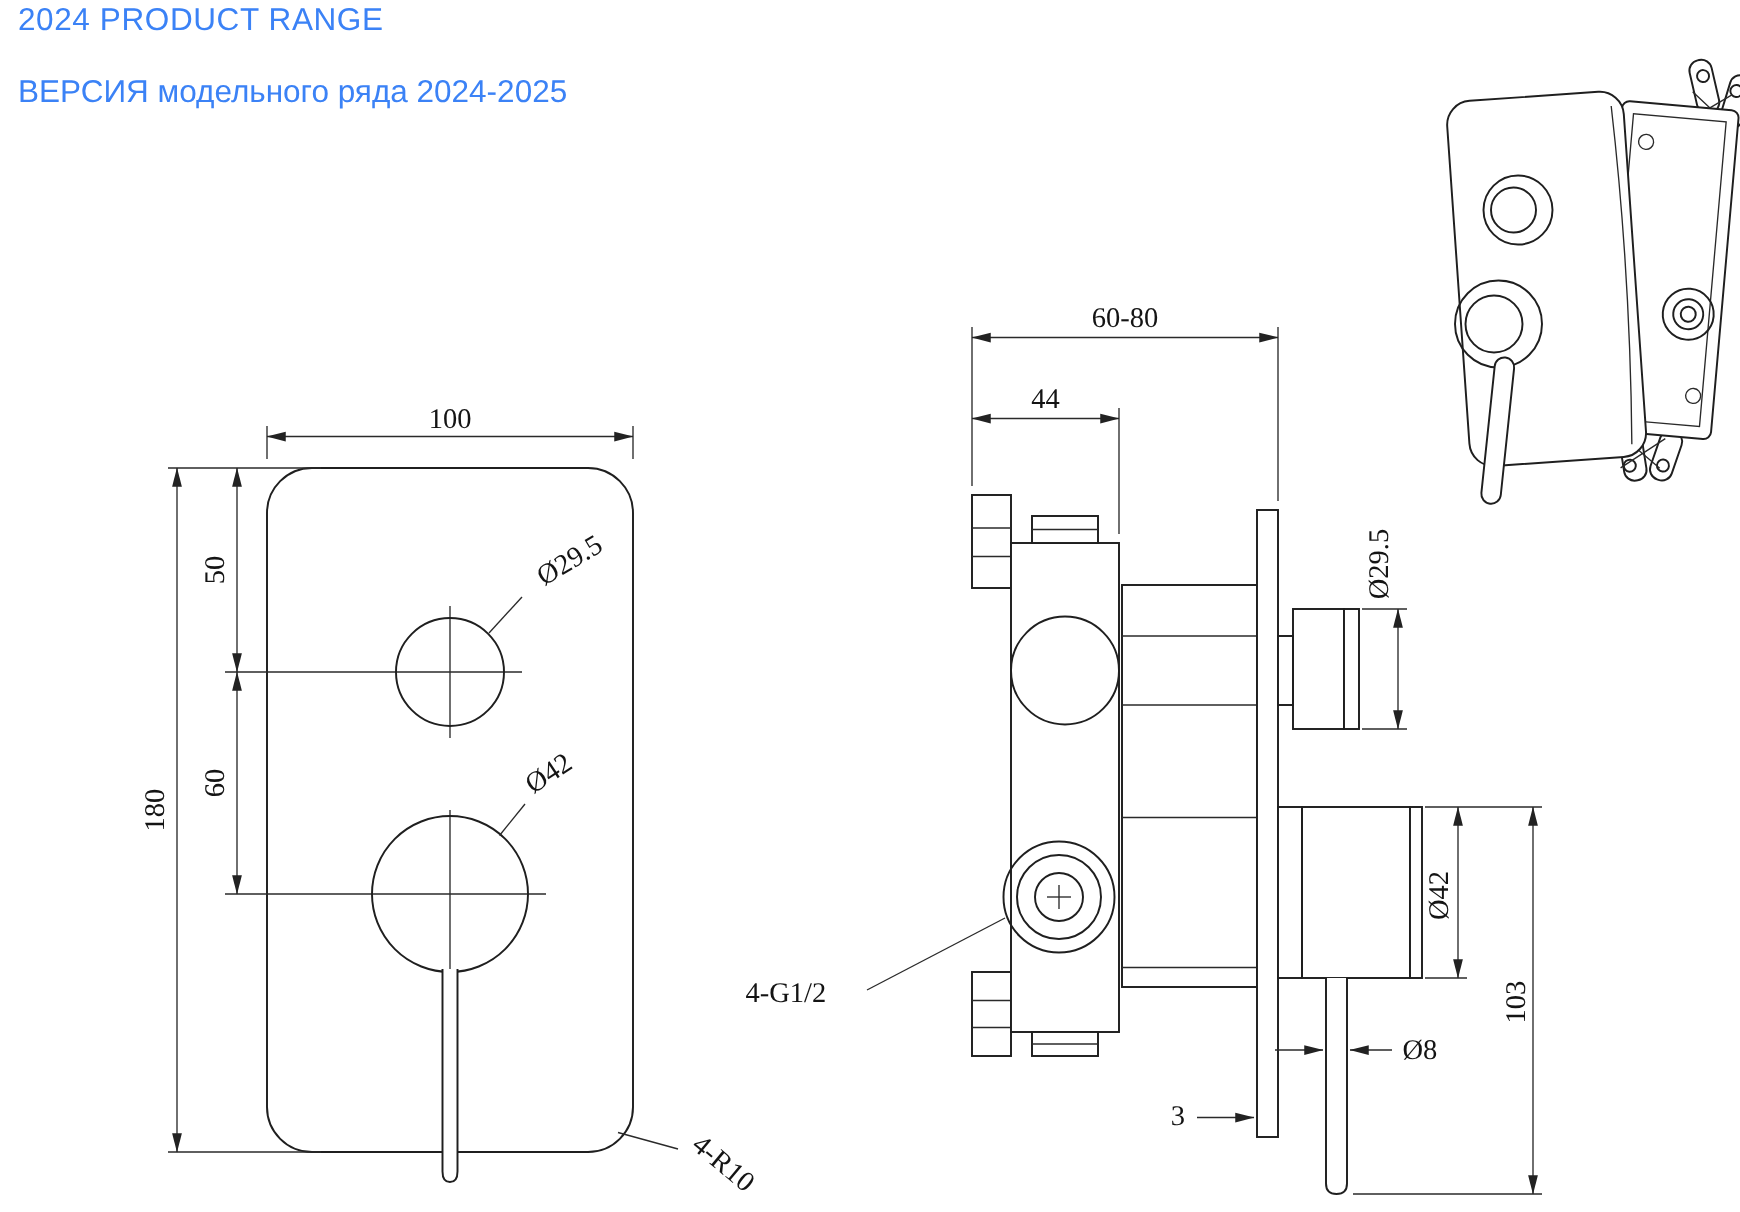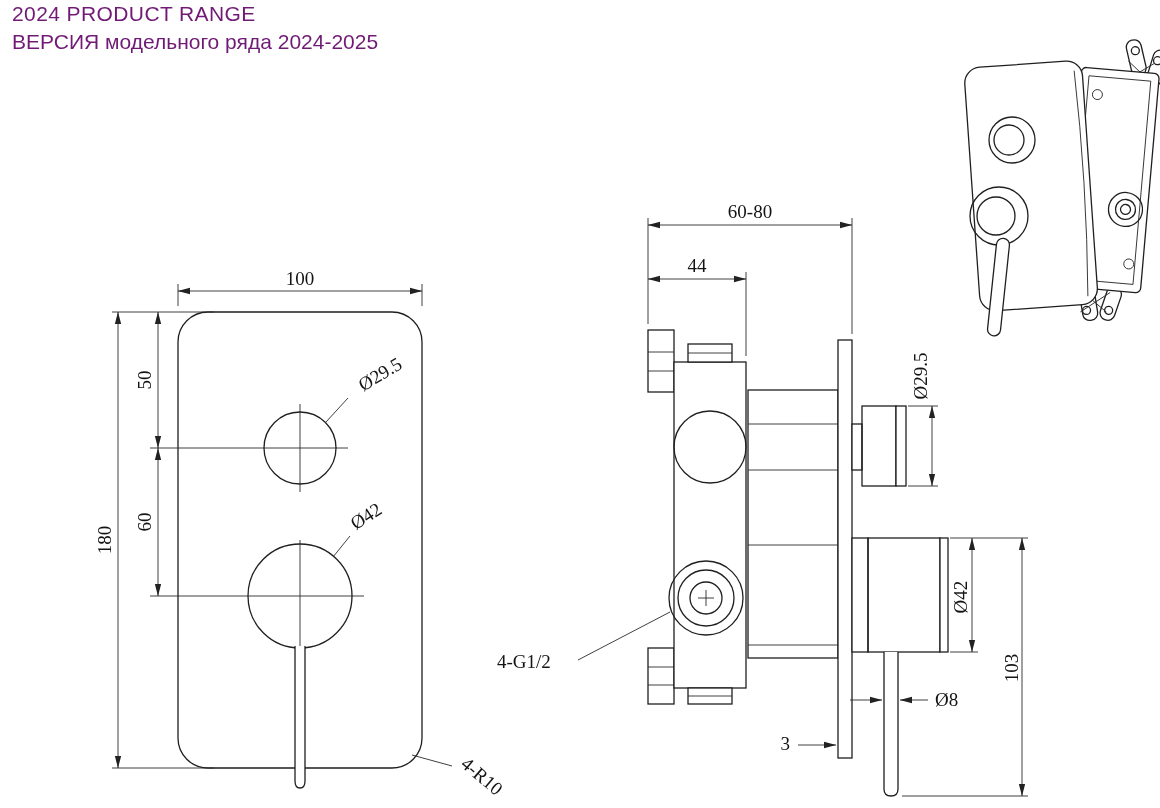--- a/index.html
+++ b/index.html
@@ -1,20 +1,20 @@
 <!DOCTYPE html>
 <html><head>
 <meta charset="utf-8">
 <style>
   html,body{margin:0;padding:0;background:#fff;}
   .canvas{position:relative;width:1160px;height:808px;background:#fff;overflow:hidden;
           font-family:"Liberation Sans",sans-serif;}
-  .header{position:absolute;top:2px;left:12px;color:#701a75;z-index:2;}
+  .header{position:absolute;top:2px;left:12px;color:#3b82f6;z-index:2;}
   .header .title{font-size:21px;letter-spacing:.4px;}
-  .header .subtitle{font-size:21px;margin-top:4px;}
+  .header .subtitle{font-size:21px;margin-top:24px;}
   svg{position:absolute;top:0;left:0;}
   .ol{fill:none;stroke:#1f1f1f;stroke-width:1.3;}
   .fw{fill:#fff;stroke:#1f1f1f;stroke-width:1.3;}
   .thin{fill:none;stroke:#2a2a2a;stroke-width:.9;}
   .dimln{fill:none;stroke:#2a2a2a;stroke-width:.9;}
   text.dimtxt{font-family:"Liberation Serif",serif;font-size:19px;fill:#141414;}
 </style>
 </head>
 <body>
 

